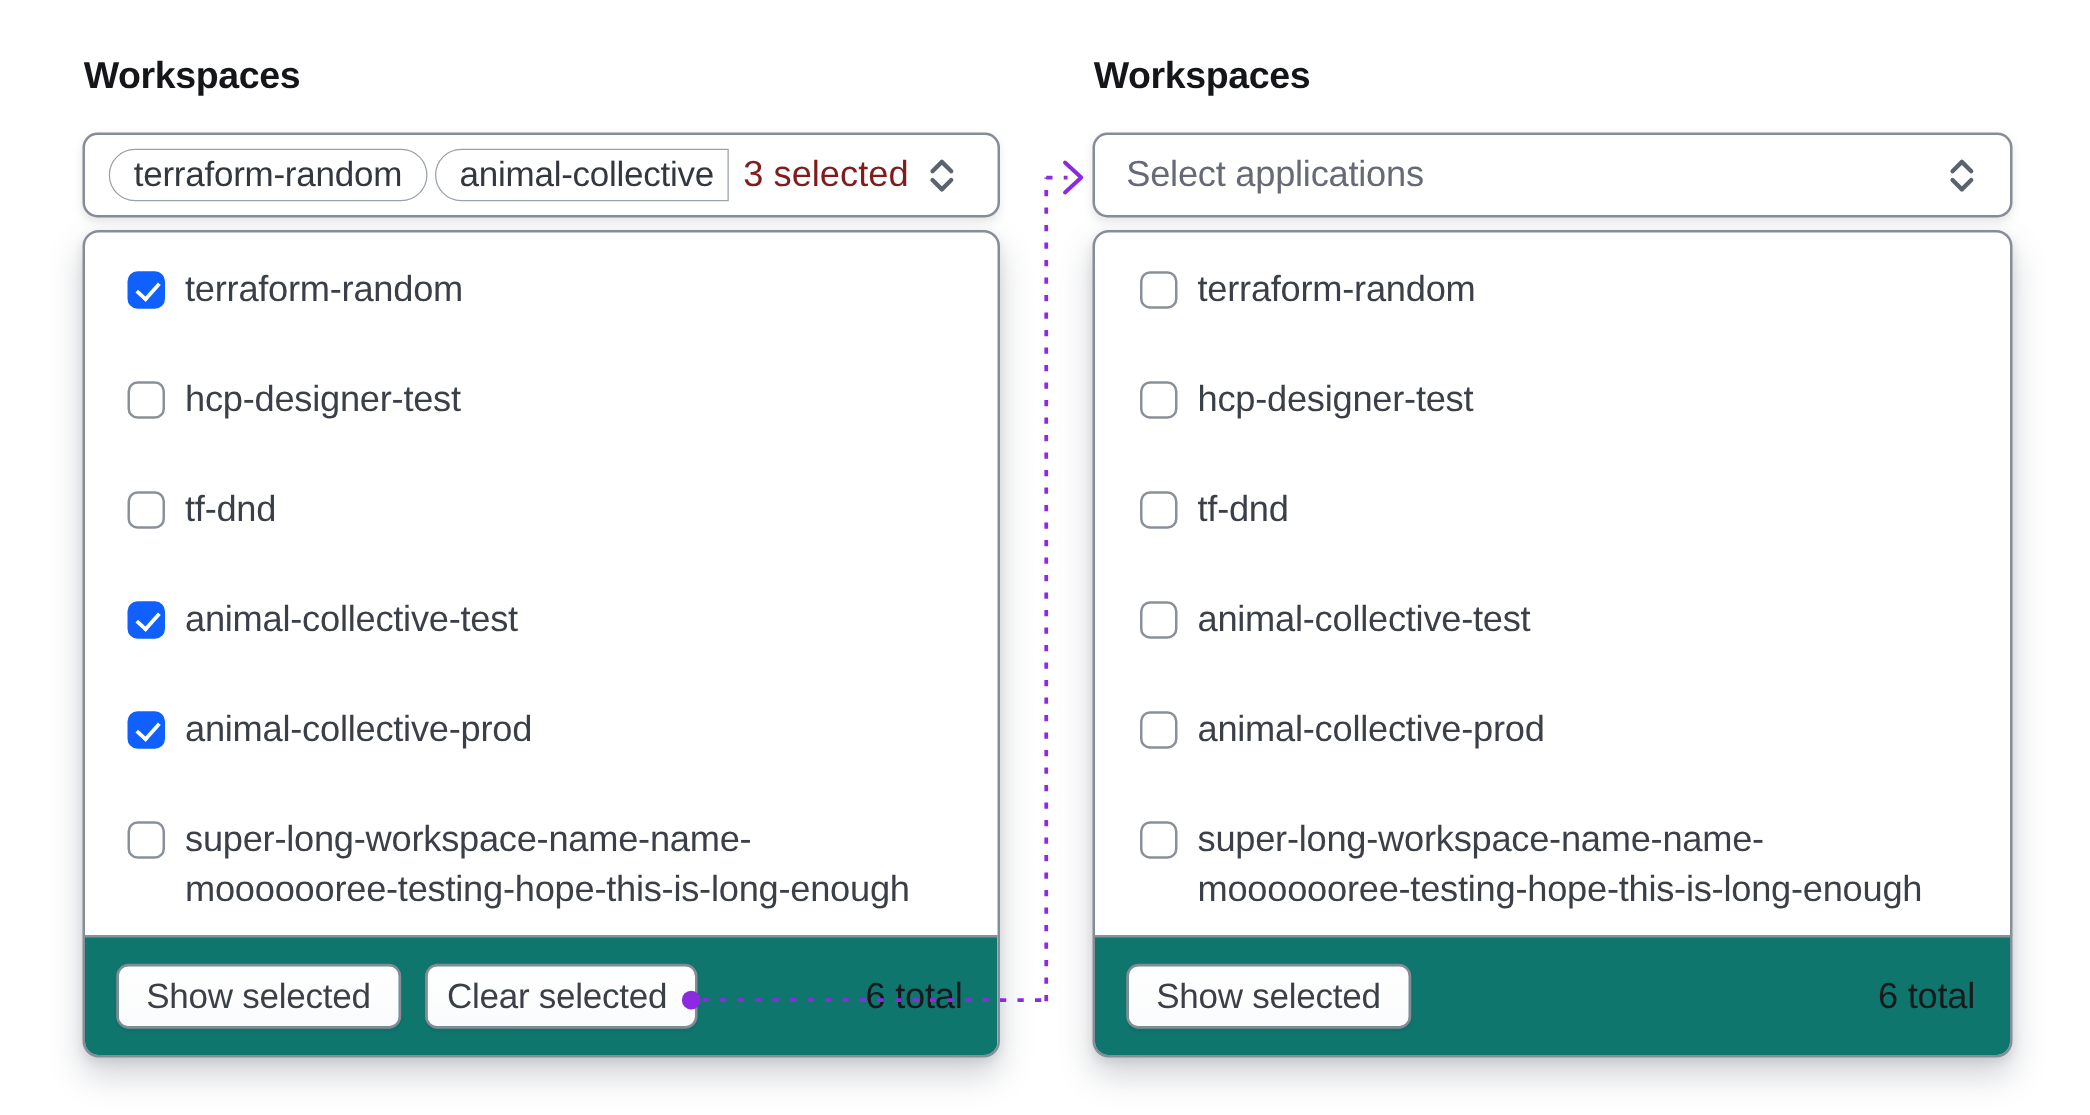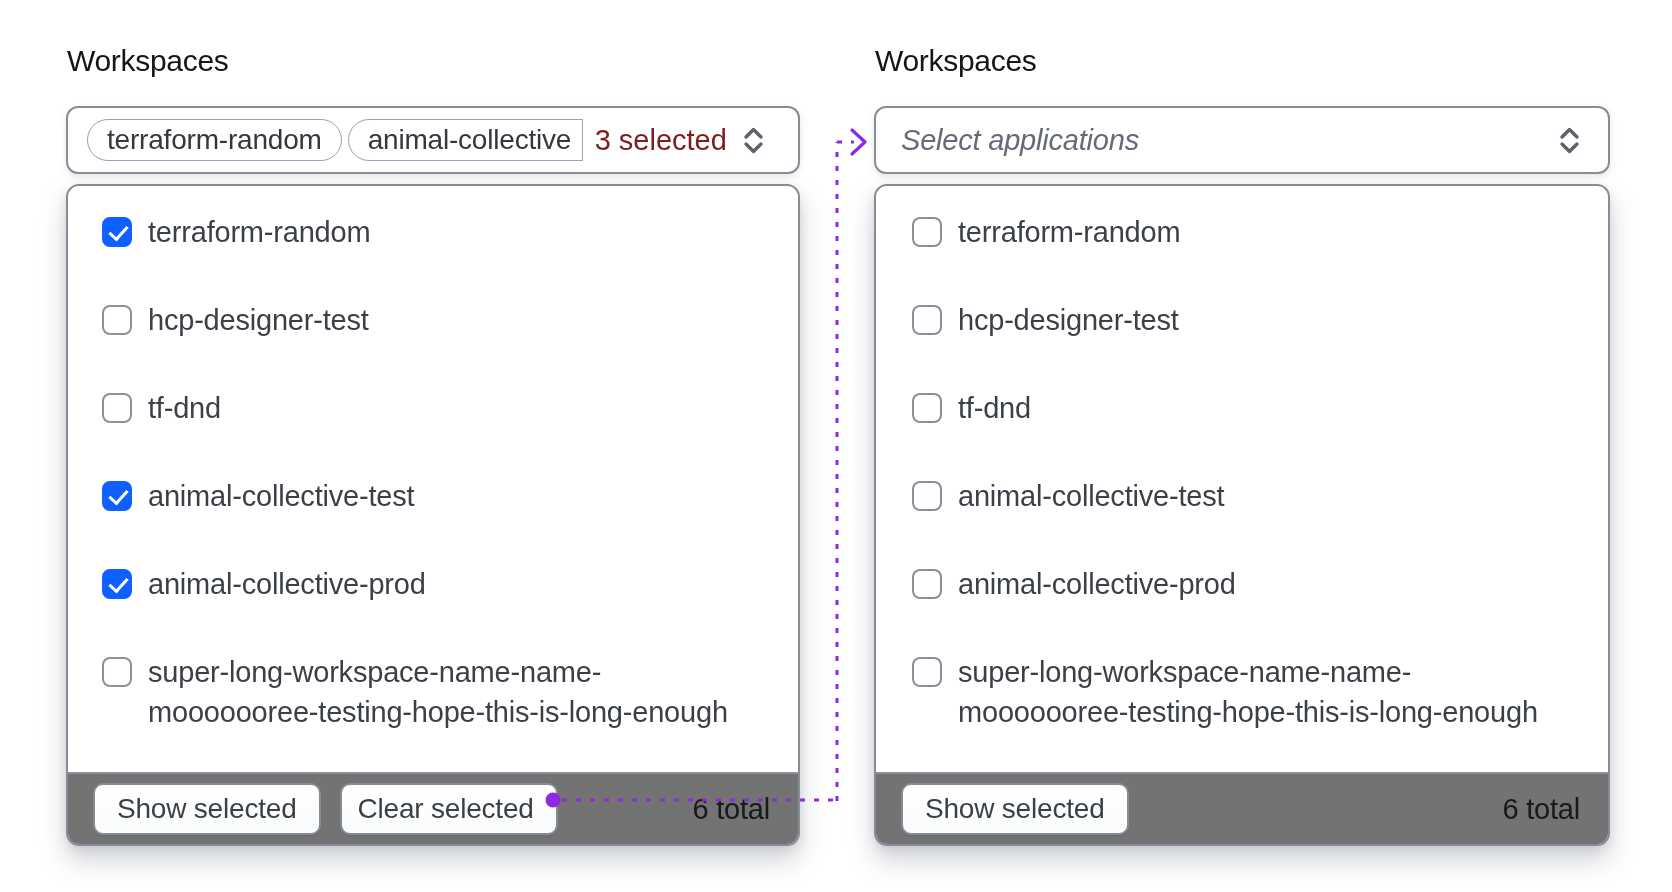--- a/index.html
+++ b/index.html
@@ -7,21 +7,21 @@
     position:relative;width:1672px;height:892px;overflow:hidden;
     font-family:"Liberation Sans","DejaVu Sans",sans-serif;
     -webkit-font-smoothing:antialiased;
   }
   .group{position:absolute;top:0;height:892px;}
   .group.left{left:66px;width:734px;}
   .group.right{left:874px;width:736px;}
 
   .ws-label{
     position:absolute;top:44px;left:1px;
-    font-size:30px;font-weight:400;color:#14161a;letter-spacing:-0.3px;
+    font-size:30px;font-weight:700;color:#14161a;letter-spacing:-0.3px;
   }
 
   .trigger{
     position:absolute;top:106px;left:0;right:0;height:68px;
     background:#ffffff;border:2px solid #878d97;border-radius:12px;
     box-sizing:border-box;display:flex;align-items:center;
     padding:0 20px 0 19px;
     box-shadow:0 3px 7px rgba(101,106,118,0.16);
   }
   .tag{
@@ -31,21 +31,21 @@
     white-space:nowrap;flex-shrink:0;
   }
   .tag.first{margin-right:6px;}
   .tag.clipped{
     border-radius:21px 0 0 21px;padding-right:0;width:235px;
     overflow:hidden;margin-right:12px;
   }
   .count-text{font-size:29px;color:#7f1d1d;white-space:nowrap;}
   .placeholder-text{font-size:29px;color:#656a76;letter-spacing:-0.2px;}
   .caret-sort{flex-shrink:0;margin-left:14px;}
-  .trigger.empty{padding-left:25px;padding-right:26px;font-style:italic;}
+  .trigger.empty{padding-left:25px;padding-right:26px;}
   .trigger.empty .caret-sort{margin-left:auto;}
 
   .listbox{
     position:absolute;top:184px;left:0;right:0;bottom:46px;
     background:#ffffff;border:2px solid #878d97;border-radius:13px;
     box-sizing:border-box;overflow:hidden;
     box-shadow:0 14px 26px rgba(101,106,118,0.30),0 3px 8px rgba(101,106,118,0.14);
   }
   .options{
     position:absolute;top:0;left:0;right:0;bottom:92px;
@@ -62,22 +62,22 @@
   .cbox.checked::after{
     content:"";position:absolute;left:9px;top:3px;width:8px;height:15px;
     border:solid #ffffff;border-width:0 3.5px 3.5px 0;transform:rotate(42deg);
   }
   .opt-label{
     font-size:29px;line-height:40px;color:#3b3f47;letter-spacing:-0.2px;
     white-space:pre-line;
   }
 
   .list-footer{
-    position:absolute;left:0;right:0;bottom:0;height:72px;box-sizing:border-box;
-    background:#737373;border-top:2px solid #8a9099;
+    position:absolute;left:0;right:0;bottom:0;height:96px;box-sizing:border-box;
+    background:#0f766e;border-top:2px solid #8a9099;
     display:flex;align-items:center;padding:0 28px 0 25px;
   }
   .footer-btn{
     height:52px;box-sizing:border-box;display:flex;align-items:center;
     background:linear-gradient(#ffffff,#fafbfc);
     border:2px solid #858b94;border-radius:10px;padding:0 22px;
     font-size:28px;font-weight:500;color:#3b3f46;letter-spacing:-0.2px;
     box-shadow:0 2px 2px rgba(0,0,0,0.05);cursor:pointer;white-space:nowrap;
   }
   .footer-btn + .footer-btn{margin-left:19px;padding-left:16px;}

